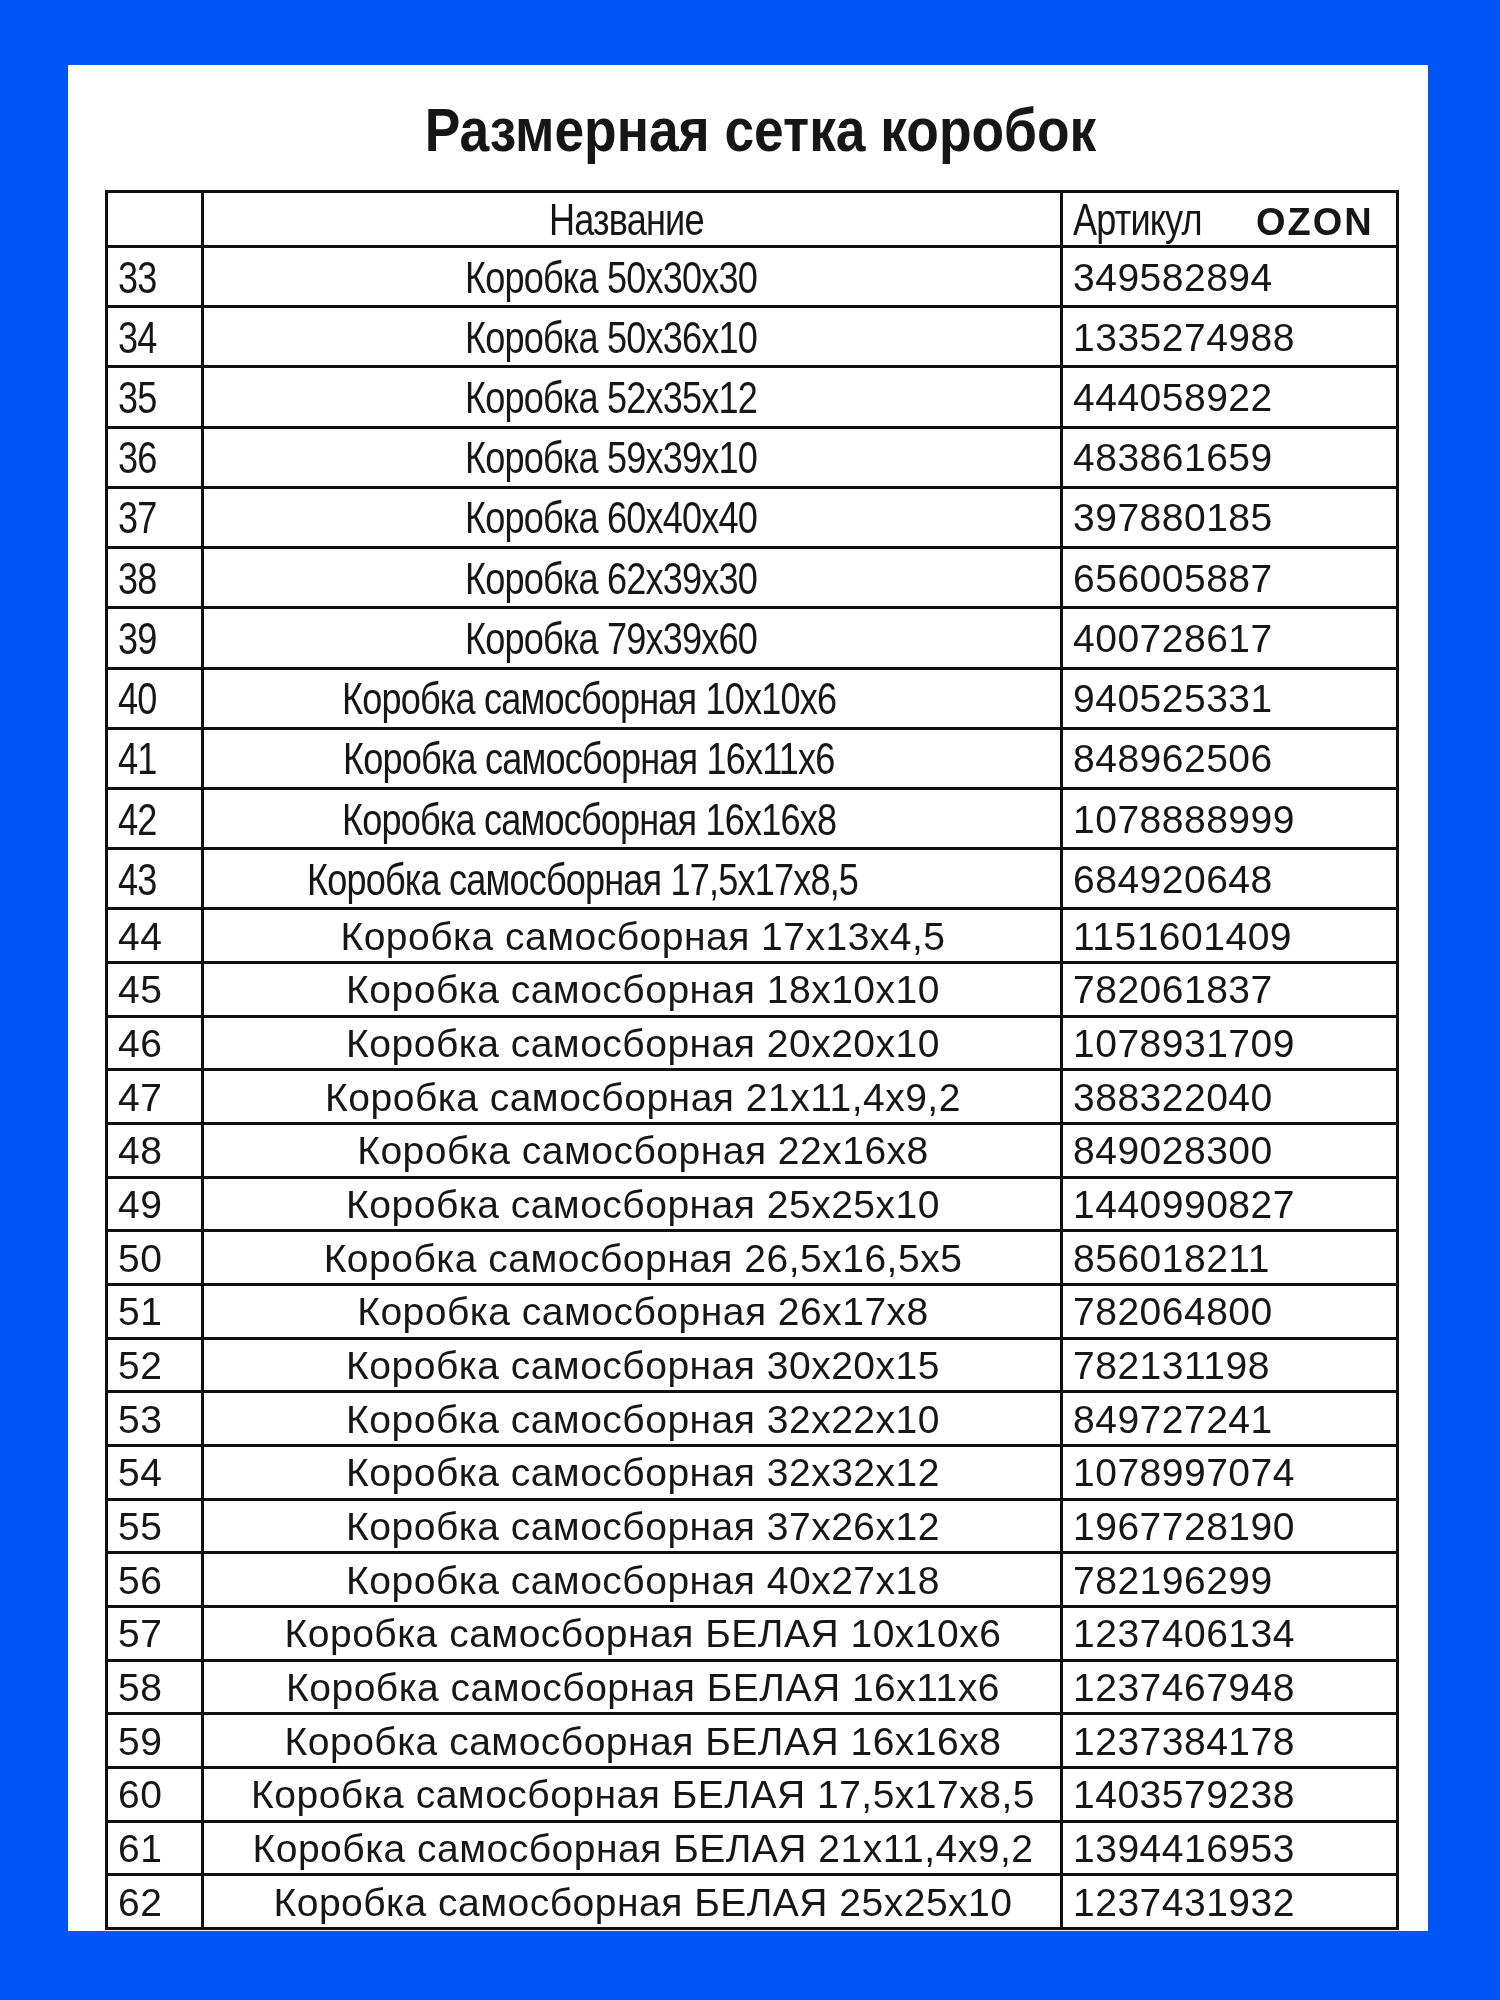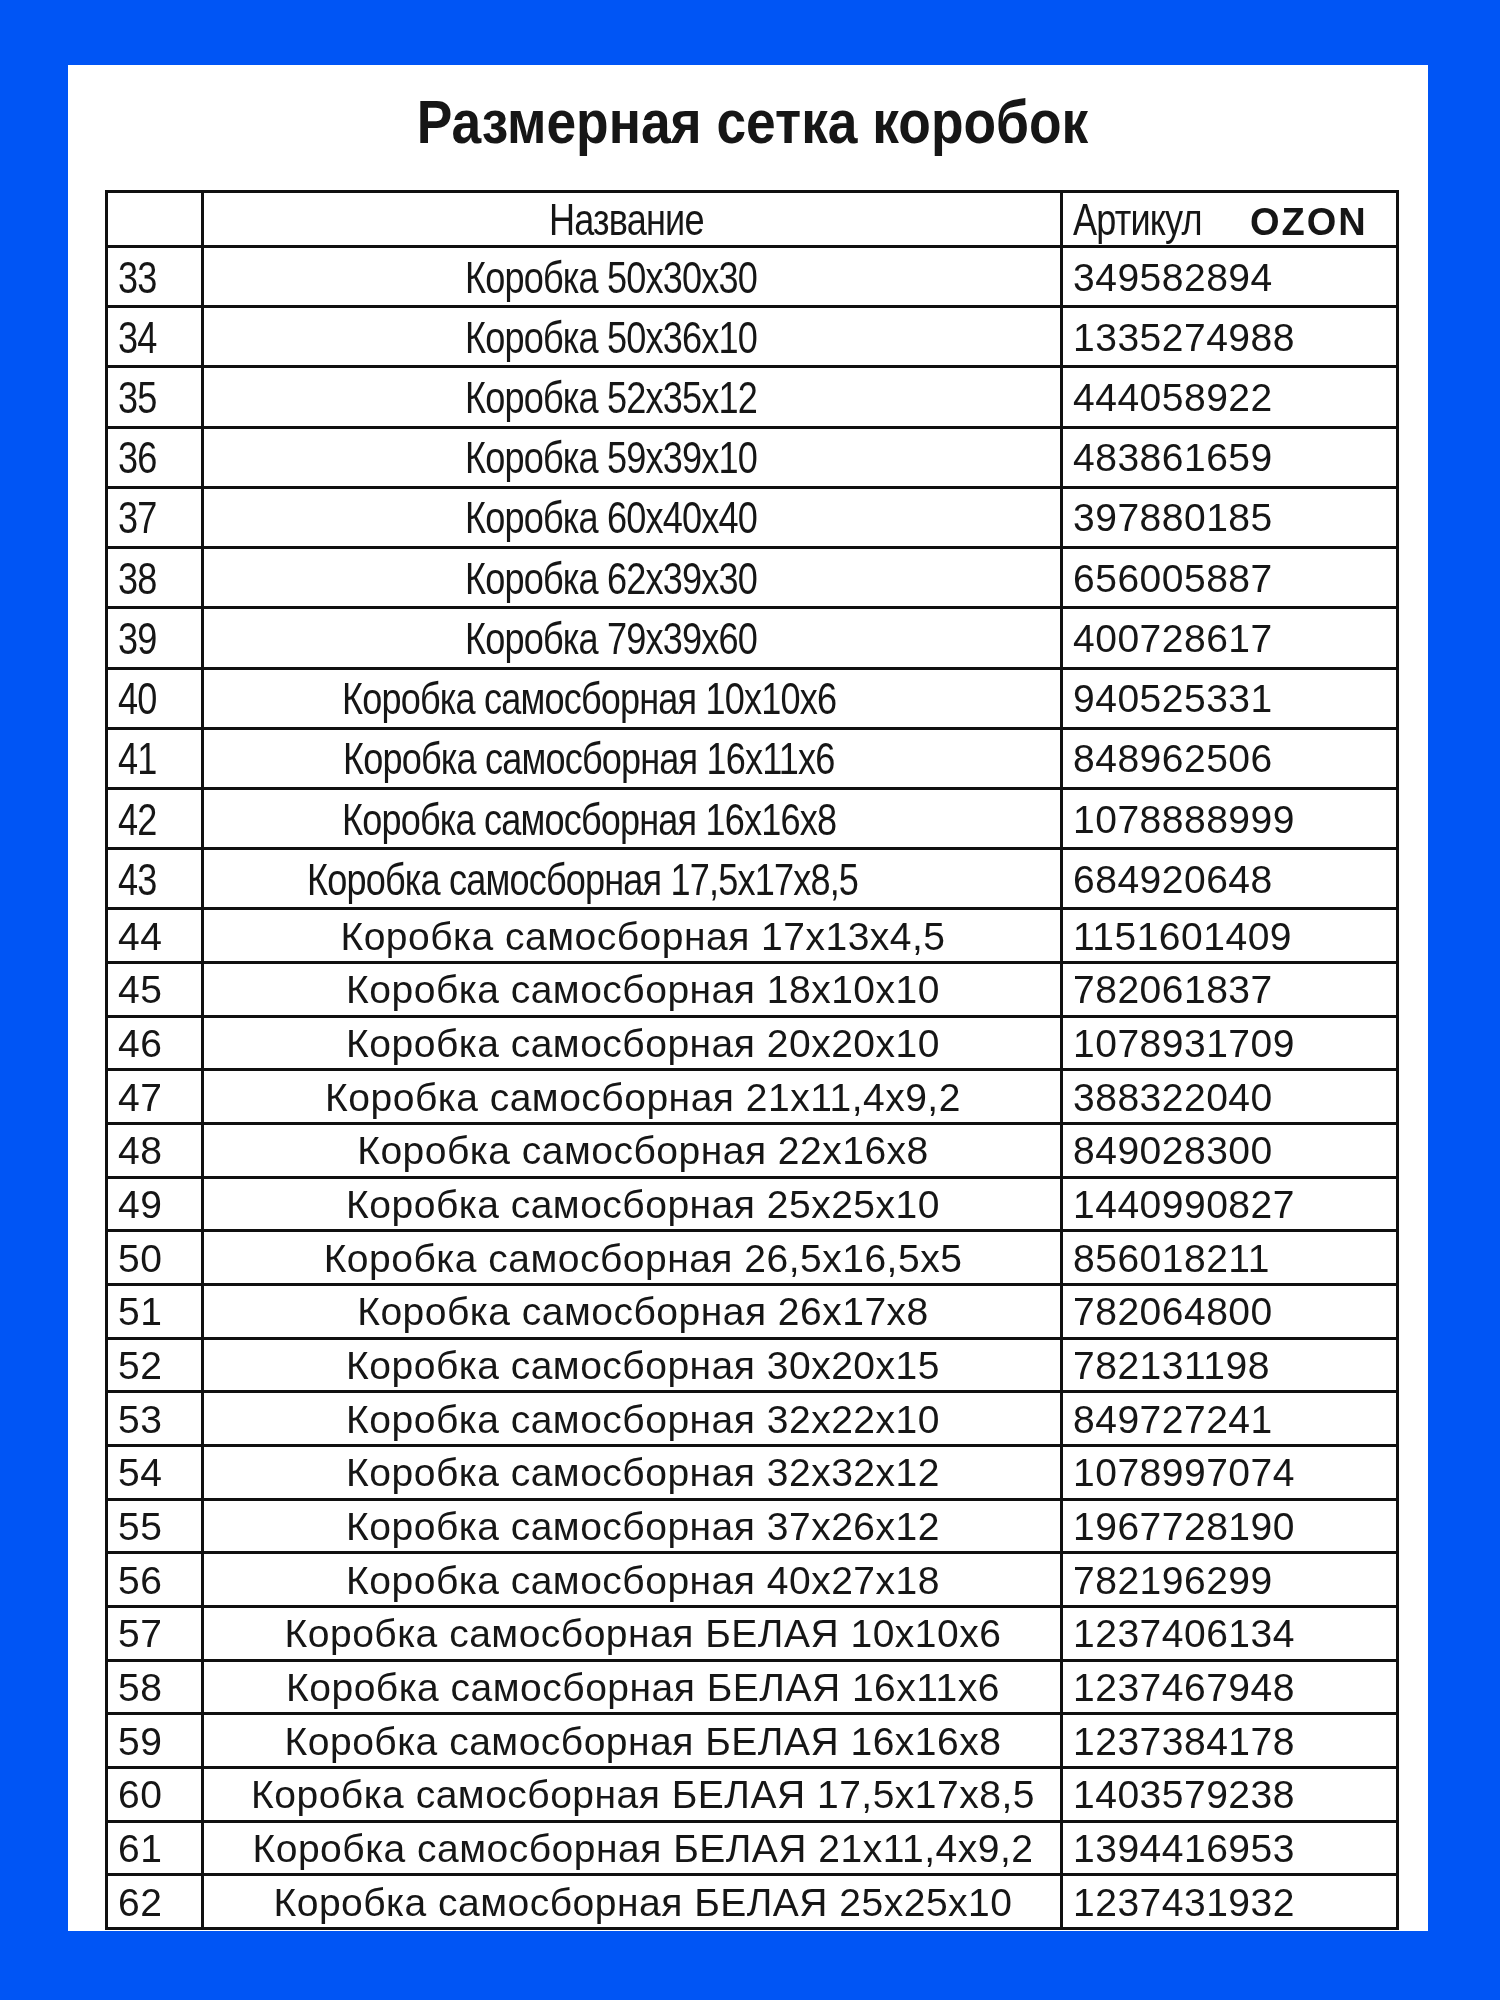--- a/index.html
+++ b/index.html
@@ -19,21 +19,21 @@
   }
   .page{
     position:absolute;
     left:68px;top:65px;
     width:1360px;height:1866px;
     background:var(--page-white);
   }
   .page-title{
     position:absolute;
     top:0;left:0;width:100%;
-    margin:4px;padding-top:22px;
+    margin:12px;padding-top:22px;
     text-align:center;
     font-size:62px;font-weight:600;
     line-height:1.0;
     white-space:nowrap;
   }
   .page-title .squeeze{
     display:inline-block;
     transform:scaleX(0.86);
     transform-origin:50% 50%;
     letter-spacing:0px;
@@ -69,21 +69,21 @@
   .geo{
     display:inline-block;
     font-size:39px;
     font-weight:400;
     letter-spacing:0.5px;
   }
   .brand{
     font-weight:700;
     font-size:38px;
     letter-spacing:2px;
-    margin-left:20px;
+    margin-left:26px;
   }
 </style>
 </head>
 <body>
 
 <div class="page">
   <h1 class="page-title"><span class="squeeze">Размерная сетка коробок</span></h1>
 
   <table class="size-grid">
     <colgroup>

